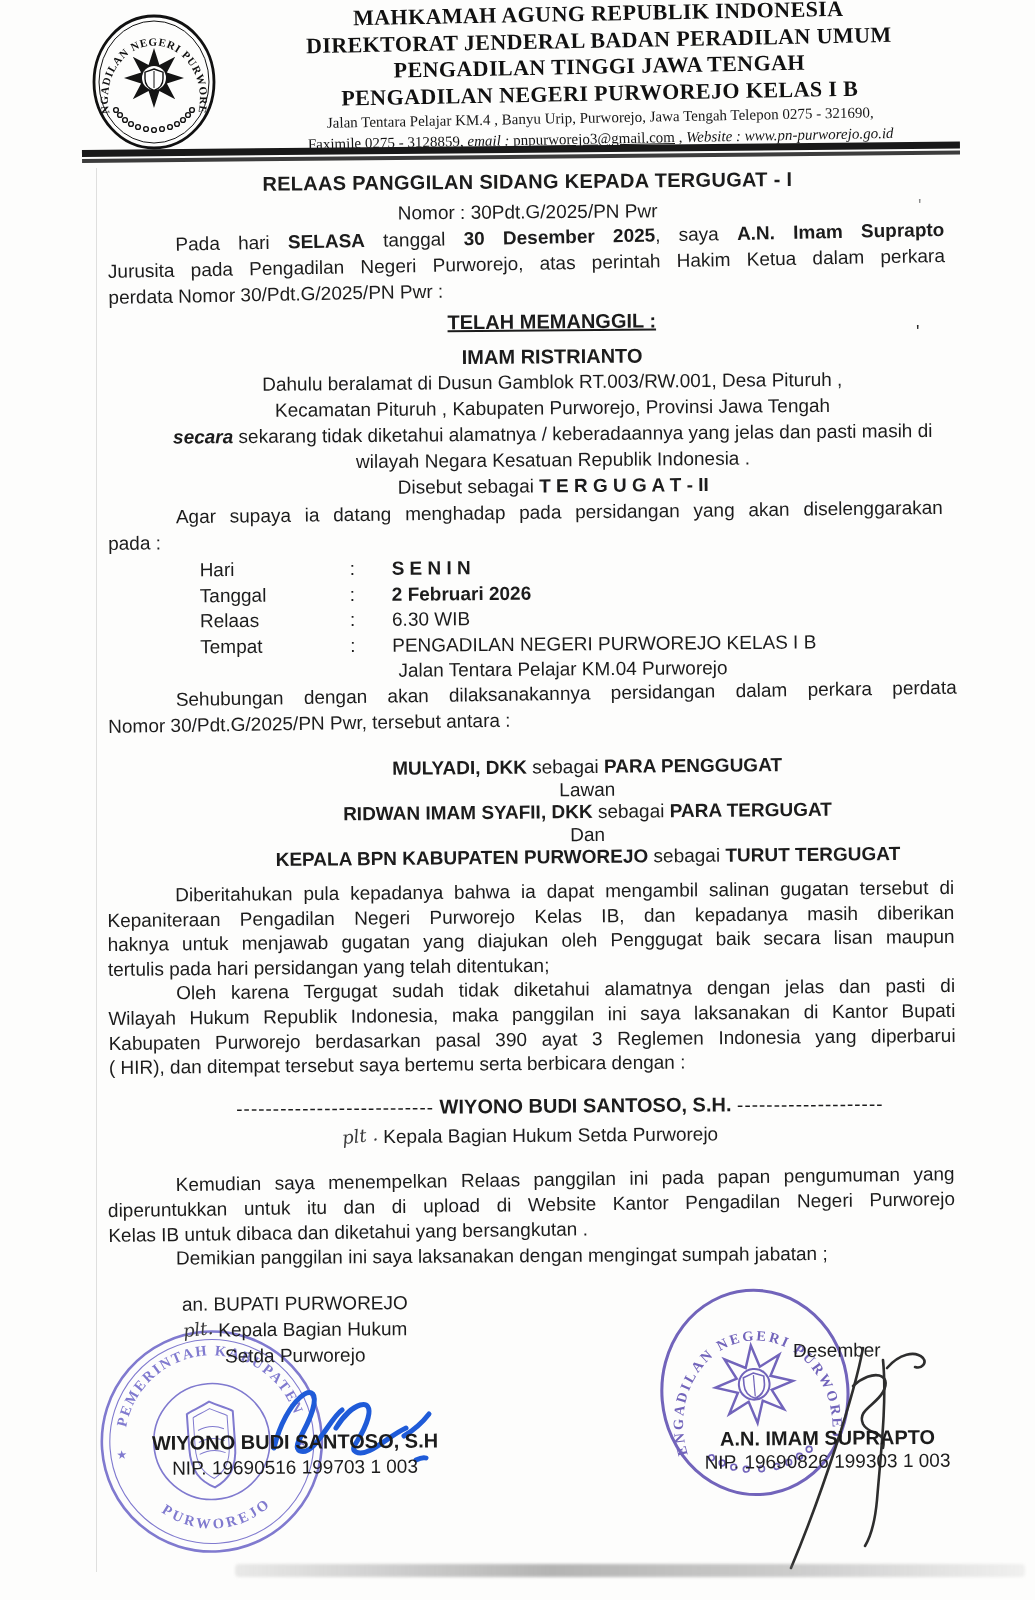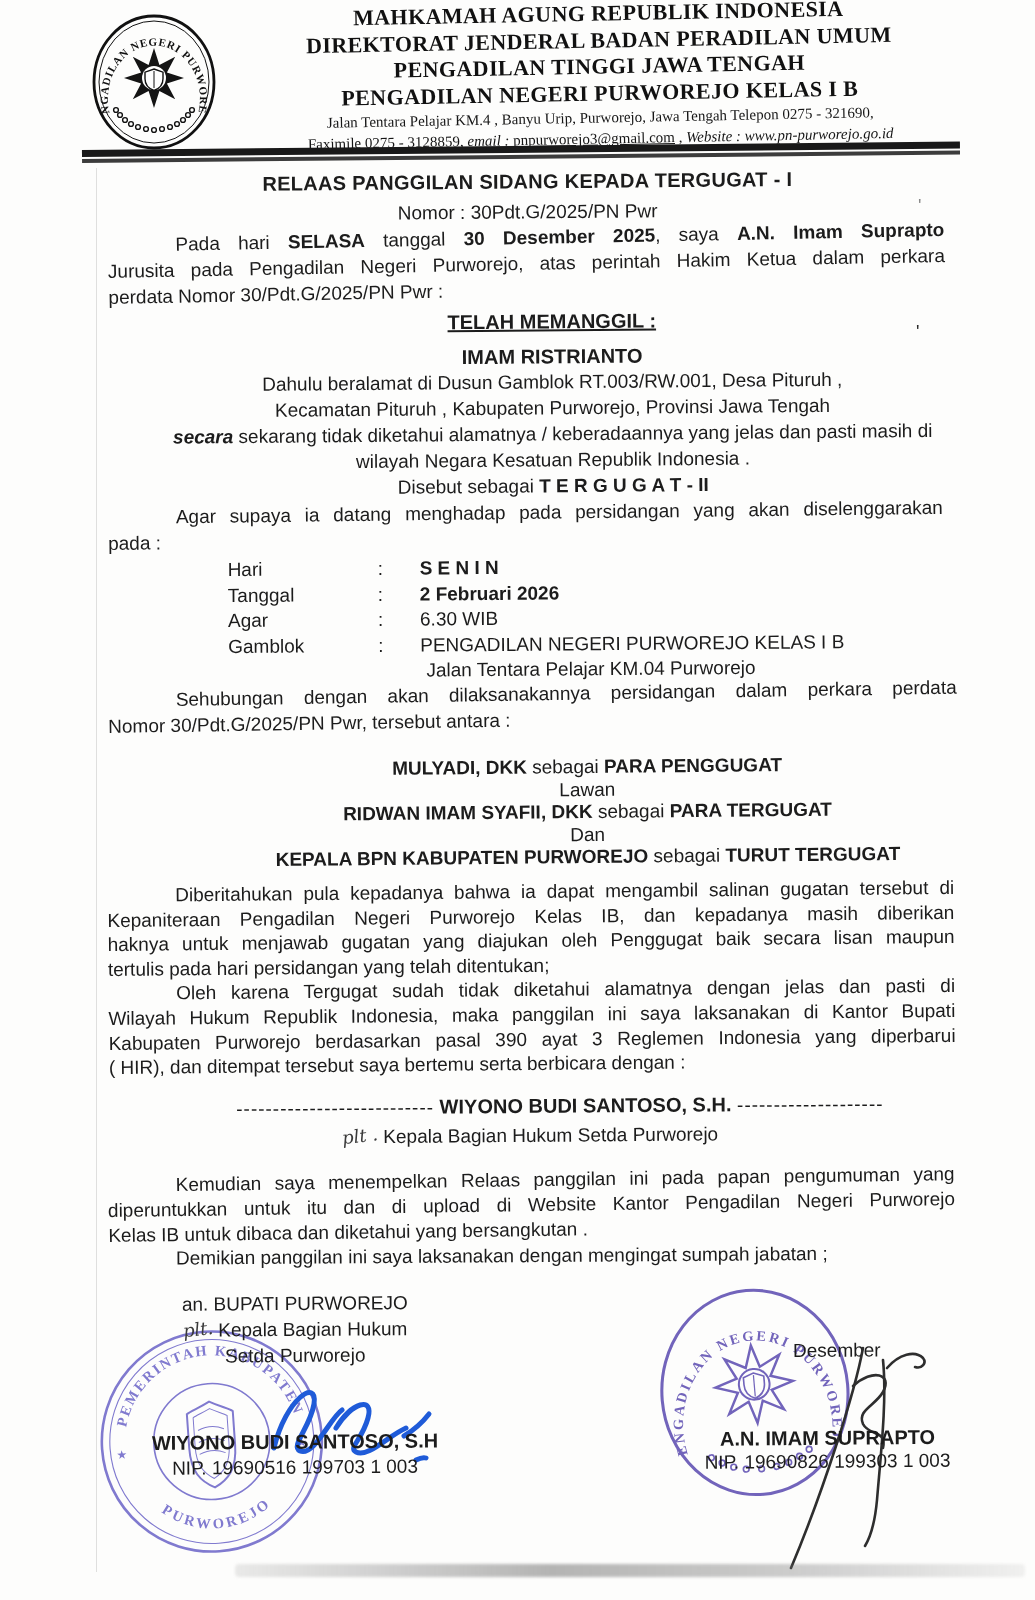--- a/index.html
+++ b/index.html
@@ -26,21 +26,21 @@
   
   .sec{position:absolute;font-size:19px;line-height:26px;transform-origin:left center;}
   .center{text-align:center;}
   .b{font-weight:bold;}
   .stretch{text-align:justify;text-align-last:justify;}
   .ind{text-indent:68px;}
   .title-l1{font-size:20px;font-weight:bold;letter-spacing:.3px;}
   .title-l2{font-size:19px;margin-top:5px;}
   .heading-ul{font-weight:bold;text-decoration:underline;font-size:20px;}
   .sched-row{display:flex;line-height:25.5px;}
-  .sched-label{width:150px;margin-left:120px;}
+  .sched-label{width:150px;margin-left:92px;}
   .sched-colon{width:42px;}
   .parties-line{line-height:22.5px;}
   .dashes{letter-spacing:1px;}
   .handwrit{display:inline-block;font-family:"DejaVu Serif","Liberation Serif",serif;
             font-style:italic;color:#3a3a3a;transform:rotate(-6deg) translateY(-1px);
             font-size:18px;}
   
   .abs{position:absolute;}
   .stamp{mix-blend-mode:multiply;}
   .stamp-left{color:var(--stamp-blue,#5d55c5);opacity:.78;}
@@ -140,26 +140,26 @@
       <span class="sched-label">Hari</span>
         <span class="sched-colon">:</span>
         <span class="b">S E N I N</span>
     </div>
     <div class="sched-row">
       <span class="sched-label">Tanggal</span>
         <span class="sched-colon">:</span>
         <span class="b">2 Februari 2026</span>
     </div>
     <div class="sched-row">
-      <span class="sched-label">Agar</span>
+      <span class="sched-label">Relaas</span>
         <span class="sched-colon">:</span>
         <span>6.30  WIB</span>
     </div>
     <div class="sched-row">
-      <span class="sched-label">Gamblok</span>
+      <span class="sched-label">Tempat</span>
         <span class="sched-colon">:</span>
         <span>PENGADILAN NEGERI PURWOREJO KELAS I B</span>
     </div>
     <div class="sched-row">
       <span class="sched-label"></span>
         <span class="sched-colon"></span>
         <span style="padding-left:6px">Jalan Tentara Pelajar KM.04 Purworejo</span>
     </div>
   </div>
 

